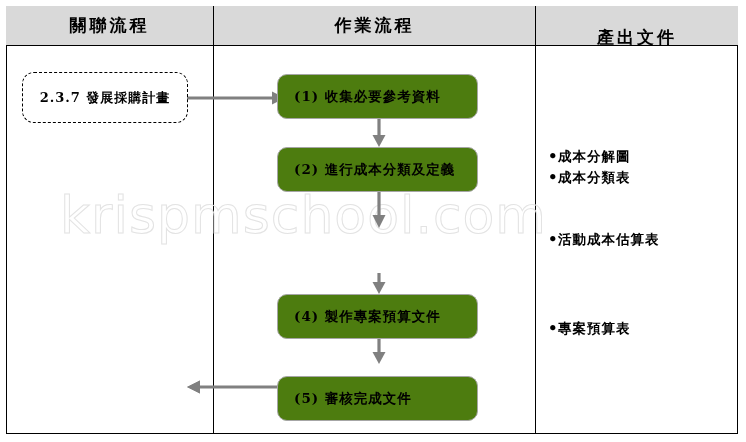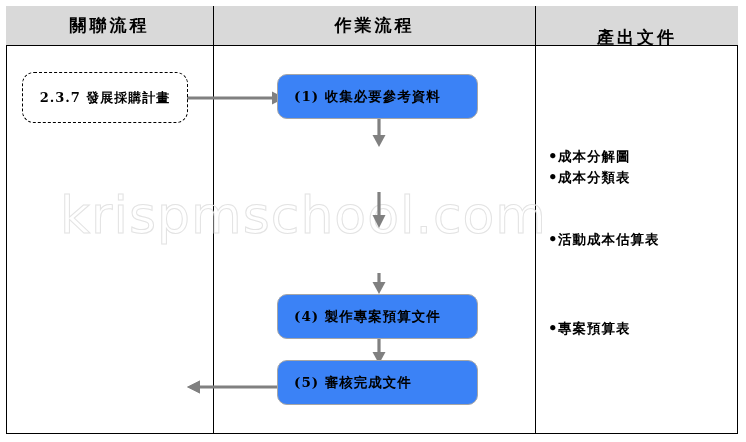--- a/index.html
+++ b/index.html
@@ -110,40 +110,40 @@
   .ref-box.r2 { top: 357px; }
 
   
   .proc-box {
     position: absolute;
     left: 277px;
     width: 201px;
     height: 45px;
     border: 1.2px solid #a6a6a6;
     border-radius: 10px;
-    background: #3b82f6;
+    background: #4d7c0f;
     box-sizing: border-box;
     display: flex;
     align-items: center;
     z-index: 8;
   }
   .proc-box .txt {
     font-family: "DejaVu Serif", "Liberation Serif", serif;
     font-weight: bold;
     font-size: 13.5px;
     letter-spacing: 1px;
     color: #000000;
     white-space: nowrap;
     padding-left: 16px;
   }
   .proc-box.p1 { top: 74px; }
   .proc-box.p2 { top: 147px; }
   .proc-box.p3 { top: 228px; }
   .proc-box.p4 { top: 294px; }
-  .proc-box.p5 { top: 360px; }
+  .proc-box.p5 { top: 376px; }
 
   
   .conn {
     position: absolute;
     z-index: 6;
   }
   .conn svg { display: block; }
 
   
   .doc-item {
@@ -225,20 +225,23 @@
     </svg>
   </div>
 
   <div class="ref-box r1">
     <span class="txt">2.3.7 發展採購計畫</span>
   </div>
 
   <div class="proc-box p1">
     <span class="txt">(1) 收集必要參考資料</span>
   </div>
+  <div class="proc-box p2">
+    <span class="txt">(2) 進行成本分類及定義</span>
+  </div>
   <div class="proc-box p4">
     <span class="txt">(4) 製作專案預算文件</span>
   </div>
   <div class="proc-box p5">
     <span class="txt">(5) 審核完成文件</span>
   </div>
 
   <div class="doc-item d1">
     <span class="bullet">•</span><span>成本分解圖</span>
   </div>

